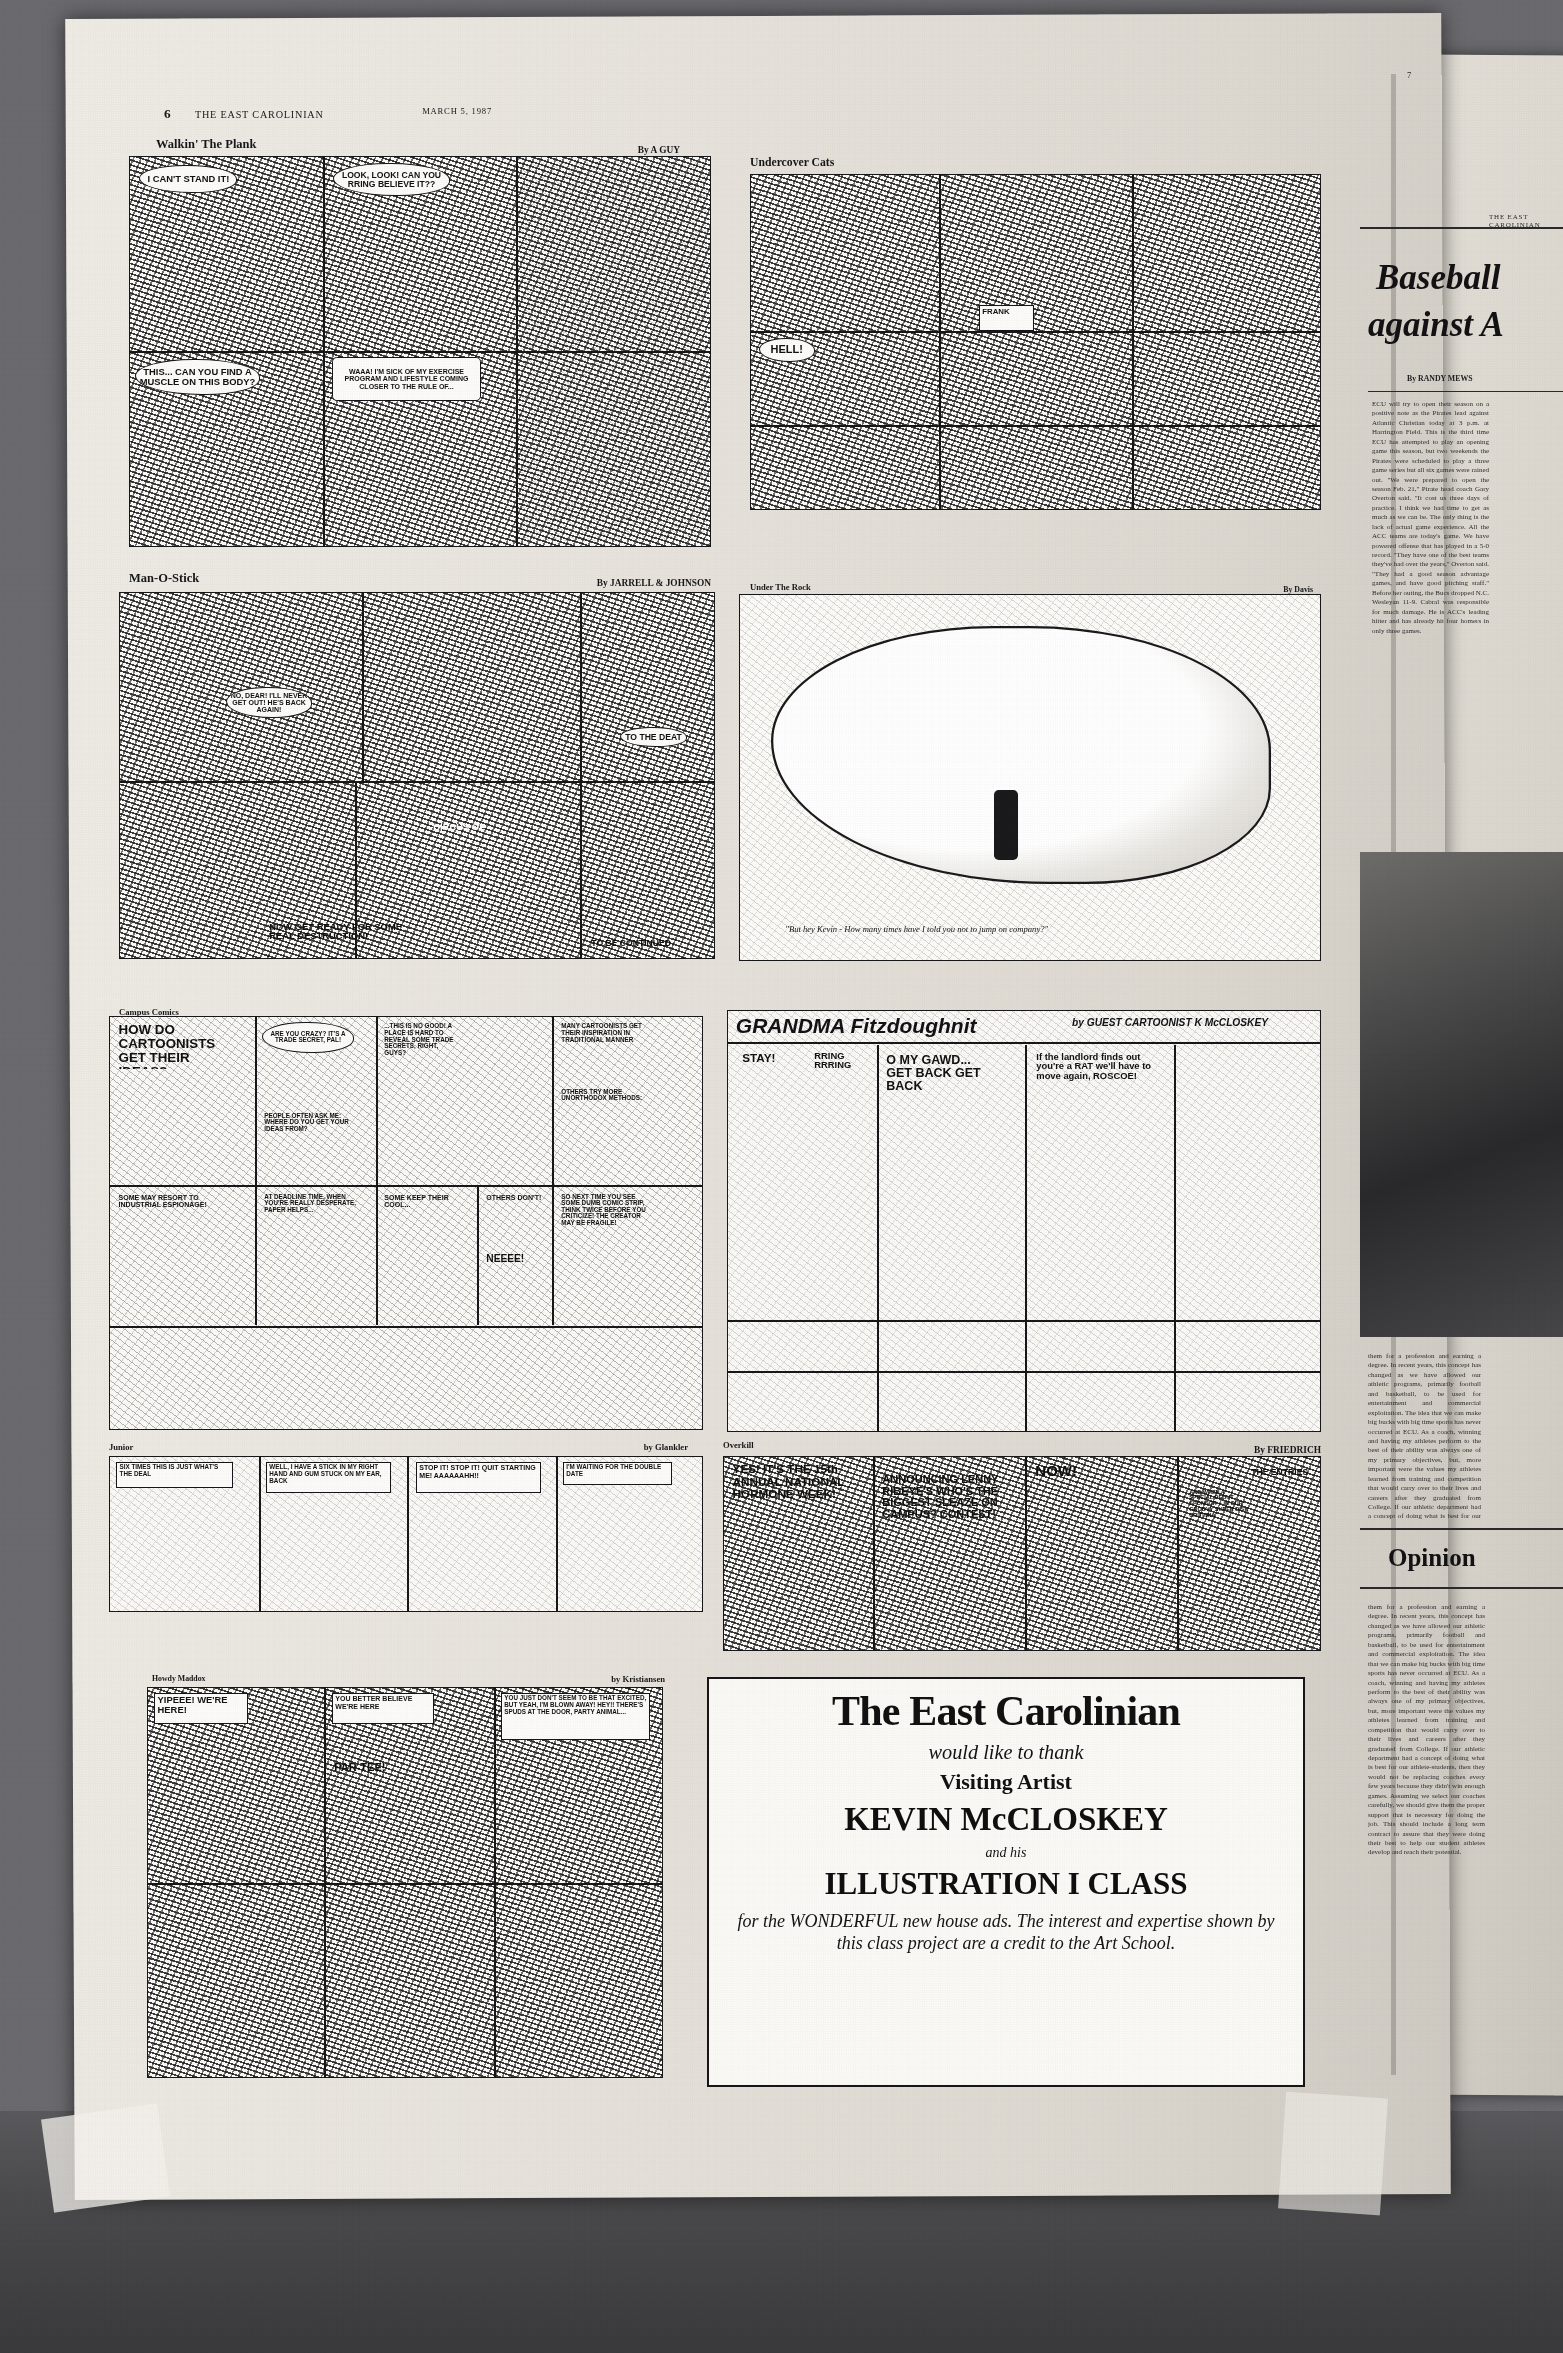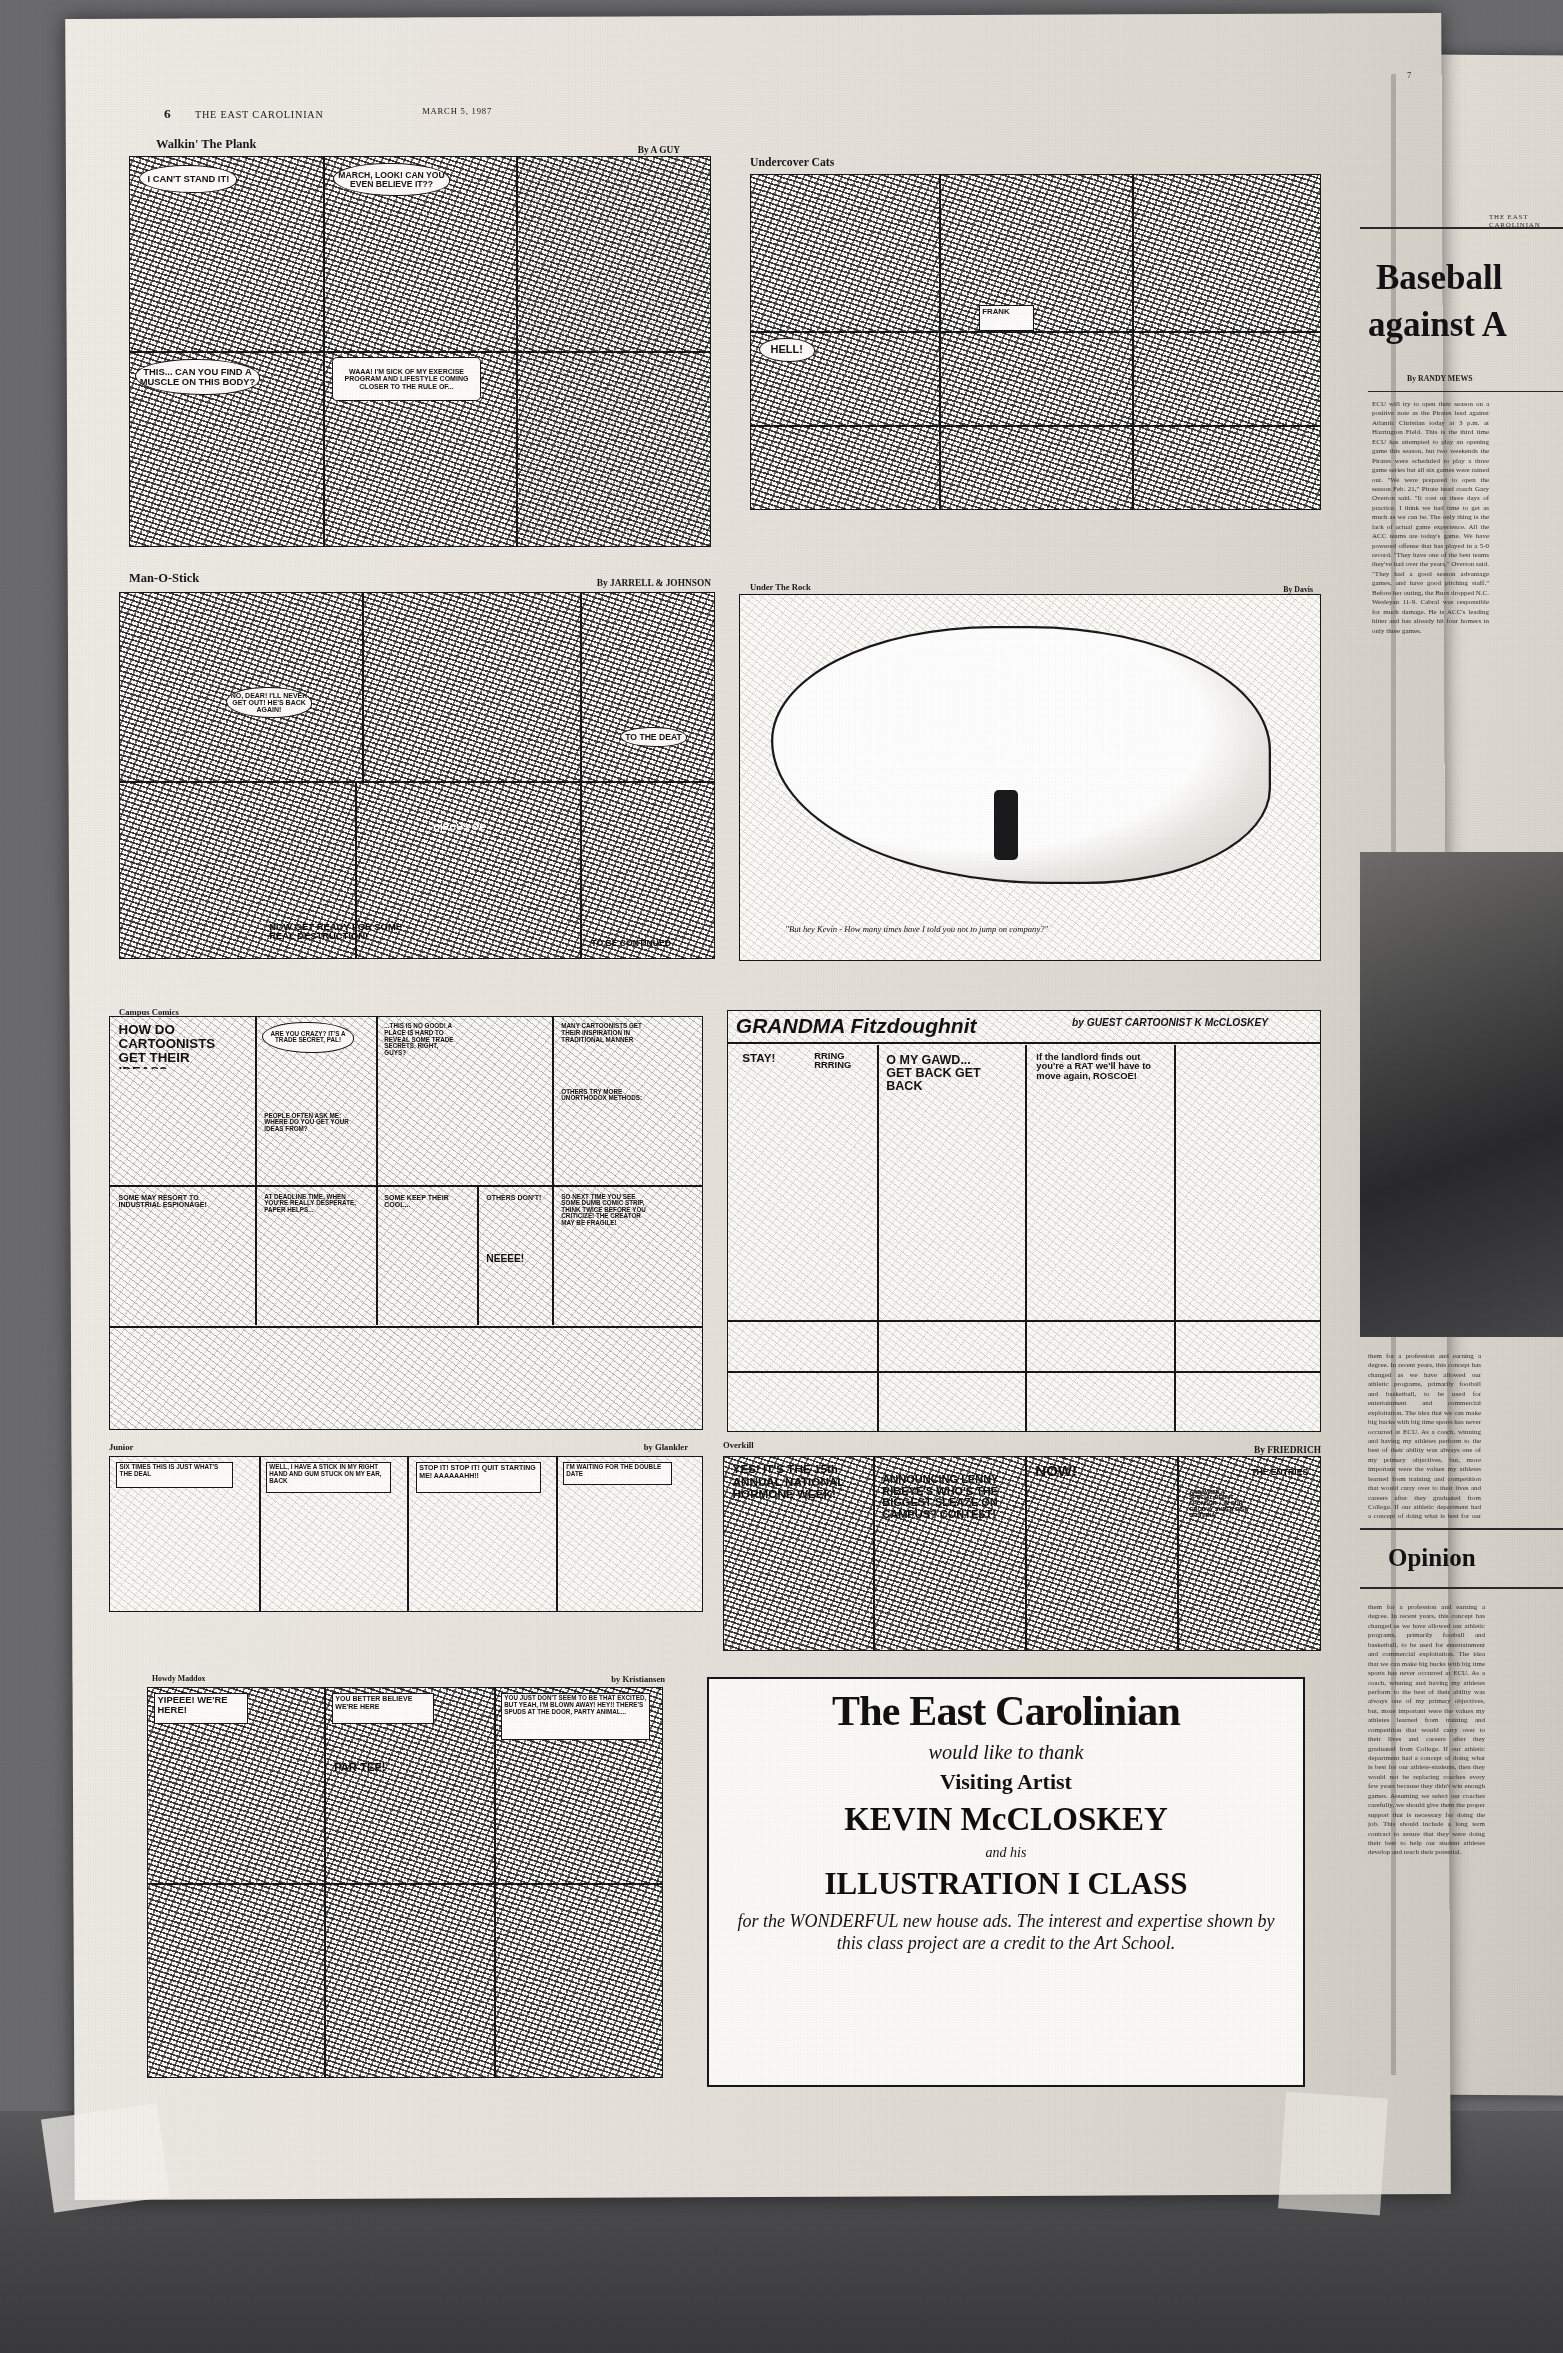--- a/index.html
+++ b/index.html
@@ -49,21 +49,21 @@
   .bubble{position:absolute;background:#fdfcfa;border:1.6px solid #15151a;border-radius:48% 52% 45% 55%;
     color:#111;font-family:"Liberation Sans",sans-serif;font-weight:bold;text-align:center;overflow:hidden;
     display:flex;align-items:center;justify-content:center;line-height:1.02;padding:1.6px;box-sizing:border-box;}
   .cap{position:absolute;background:#fdfcfa;border:1.6px solid #15151a;color:#111;
     font-family:"Liberation Sans",sans-serif;font-weight:bold;overflow:hidden;padding:1.6px 2.3px;box-sizing:border-box;line-height:1.05;}
 
   .handTitle{font-family:"Liberation Sans",sans-serif;font-weight:bold;font-style:italic;color:#121215;}
 
   
   .colrule{position:absolute;background:#2a2a2c;}
-  .artHead{position:absolute;font-family:"Liberation Serif",serif;font-weight:bold;color:#121214;}
+  .artHead{position:absolute;font-family:"Liberation Serif",serif;font-style:italic;font-weight:bold;color:#121214;}
   .txtcol{position:absolute;color:#2d2d2f;font-size:7px;line-height:1.35;text-align:justify;
     font-family:"Liberation Serif",serif;overflow:hidden;}
   .opinionHead{position:absolute;font-family:"Liberation Serif",serif;font-weight:bold;color:#121214;}
 
   
   #housead{position:absolute;left:707px;top:1677px;width:594px;height:406px;border:2.3px solid #16161a;background:#fbfaf6;}
   #housead .adtitle{margin-top:7.8px;text-align:center;font-family:"Liberation Serif",serif;font-weight:bold;
     font-size:42px;letter-spacing:-0.8px;color:#111;}
   #housead .l2{text-align:center;font-style:italic;font-size:20.3px;margin-top:6.3px;color:#131313;}
   #housead .l3{text-align:center;font-weight:bold;font-size:22px;margin-top:4.7px;color:#111;}
@@ -93,21 +93,21 @@
 
   <div class="stripTitle" style="left:156px;top:137px;font-size:12.5px;">Walkin' The Plank</div>
   <div class="byline" style="left:539px;top:145px;width:141px;font-size:9.4px;">By A GUY</div>
   <div class="ink panelbox" style="left:129px;top:156px;width:582px;height:391px;">
     <div class="art dense"></div>
 
     <div class="ink" style="left:193px;top:0;width:1.6px;height:391px;background:#17171a;"></div>
     <div class="ink" style="left:386px;top:0;width:1.6px;height:391px;background:#17171a;"></div>
     <div class="ink" style="left:0;top:194px;width:582px;height:1.6px;background:#17171a;"></div>
     <div class="bubble" style="left:9.4px;top:7.8px;width:98px;height:28px;font-size:9.4px;">I CAN'T STAND IT!</div>
-    <div class="bubble" style="left:203px;top:6.3px;width:117px;height:33px;font-size:8.6px;">MARCH, LOOK! CAN YOU EVEN BELIEVE IT??</div>
+    <div class="bubble" style="left:203px;top:6.3px;width:117px;height:33px;font-size:8.6px;">LOOK, LOOK! CAN YOU RRING BELIEVE IT??</div>
     <div class="bubble" style="left:5px;top:202px;width:125px;height:36px;font-size:9.4px;">THIS... CAN YOU FIND A MUSCLE ON THIS BODY?</div>
     <div class="bubble" style="left:202px;top:200px;width:149px;height:44px;font-size:7px;border-radius:4.7px;">WAAA! I'M SICK OF MY EXERCISE PROGRAM AND LIFESTYLE COMING CLOSER TO THE RULE OF...</div>
     <div class="art light" style="left:391px;top:4.7px;right:3.1px;bottom:4.7px;"></div>
   </div>
 
   <div class="stripTitle" style="left:750px;top:156px;font-size:11.7px;">Undercover Cats</div>
   <div class="byline" style="left:1157px;top:180px;width:156px;font-size:9.4px;">By PARKER</div>
   <div class="ink panelbox" style="left:750px;top:174px;width:571px;height:336px;">
     <div class="art dense"></div>
     <div class="ink" style="left:188px;top:0;width:2.3px;height:336px;background:#17171a;"></div>

